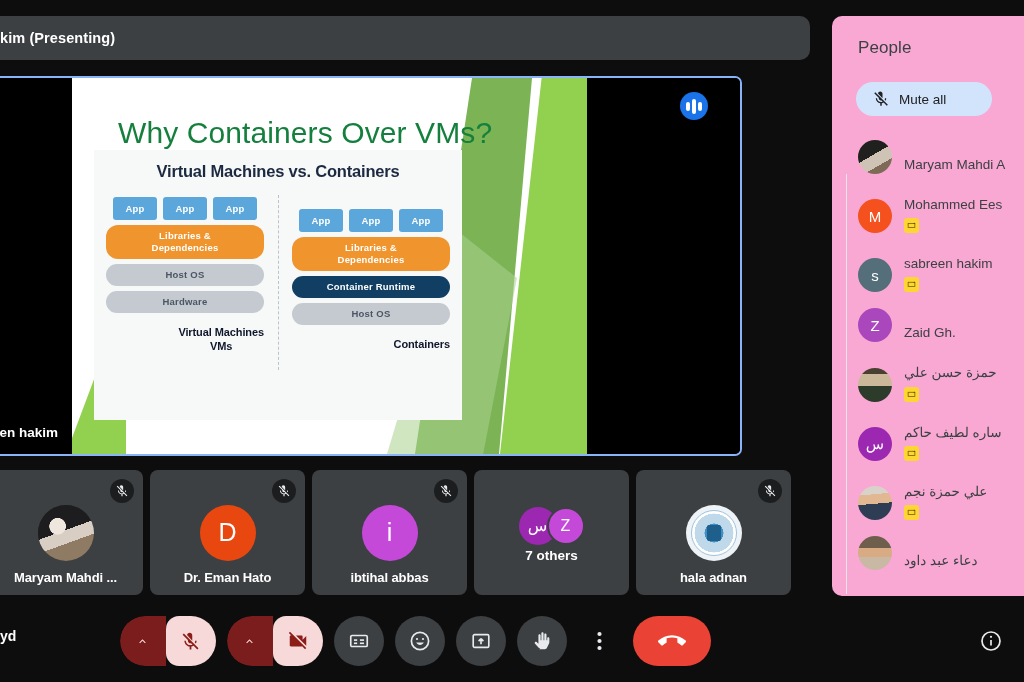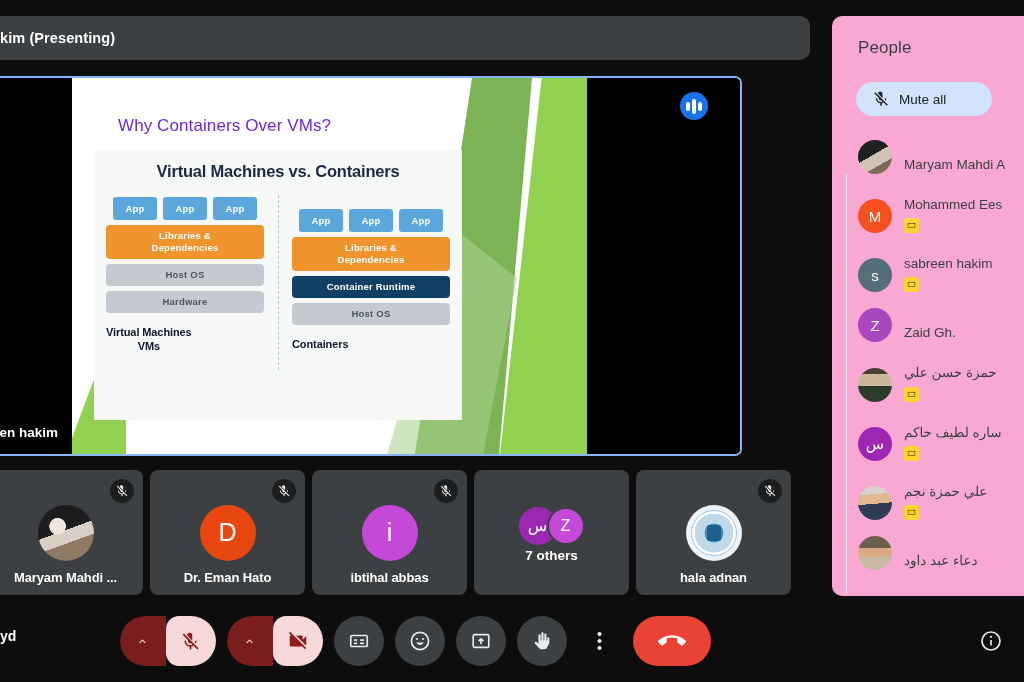--- a/index.html
+++ b/index.html
@@ -46,50 +46,50 @@
         background:#70ad47; opacity:.92; clip-path: polygon(38% 0, 78% 0, 56% 100%, 0% 100%); }
   .g3 { position:absolute; right:70px; top:40%; width:130px; height:60%;
         background:#a9d18e; opacity:.55; clip-path: polygon(52% 0, 100% 22%, 74% 100%, 0 100%); }
   .g4 { position:absolute; right:96px; top:0; width:90px; height:100%;
         background:#ffffff; opacity:.35; clip-path: polygon(70% 0, 100% 0, 42% 100%, 12% 100%); }
   .g5 { position:absolute; left:-6px; bottom:0; width:60px; height:160px;
         background:#92d050; clip-path: polygon(100% 0, 100% 100%, 0 100%); }
 
   .slide-title {
     position:absolute; left:46px; top:38px;
-    color:#6d28d9; font-size:17px; font-weight:400;
+    color:#15803d; font-size:30px; font-weight:400;
     letter-spacing:.1px; z-index:3;
   }
 
   
   .diagram {
     position:absolute; left:22px; top:72px;
     width:368px; height:270px;
     background:#f7f8f8; z-index:3;
   }
   .diag-title {
     text-align:center; margin-top:12px;
     color:#1b2a41; font-size:16.5px; font-weight:bold; letter-spacing:-.2px;
   }
   .cols { display:flex; margin-top:16px; padding:0 12px; position:relative; }
-  .col { flex:1; display:flex; flex-direction:column; align-items:flex-start; }
+  .col { flex:1; display:flex; flex-direction:column; align-items:flex-end; }
   .col.left  { padding-right:14px; }
   .col.right { padding-left:14px; padding-top:12px; }
   .divider {
     position:absolute; left:50%; top:-2px; width:0; height:175px;
     border-left:1.5px dashed #b9c3cc;
   }
   .approw { display:flex; gap:6px; width:100%; justify-content:center; }
   .appbox {
     background:#5ba7db; color:#fff; font-size:9.5px; font-weight:bold;
     border-radius:3px; padding:6px 0; width:44px; text-align:center;
     letter-spacing:.2px;
   }
   .barfull {
-    width:100%; border-radius:4px; color:#fff; font-size:9.5px;
+    width:100%; border-radius:12px; color:#fff; font-size:9.5px;
     font-weight:bold; text-align:center; padding:5px 0; margin-top:5px;
     line-height:1.25; letter-spacing:.2px;
   }
   .bar-orange { background:#f0942e; }
   .bar-navy   { background:#113f63; }
   .bar-gray   { background:#c5cad0; color:#4b5563; }
   .collabel {
     margin-top:12px; color:#0f172a; font-size:11px; font-weight:bold;
     text-align:center; line-height:1.35; letter-spacing:-.1px;
   }

